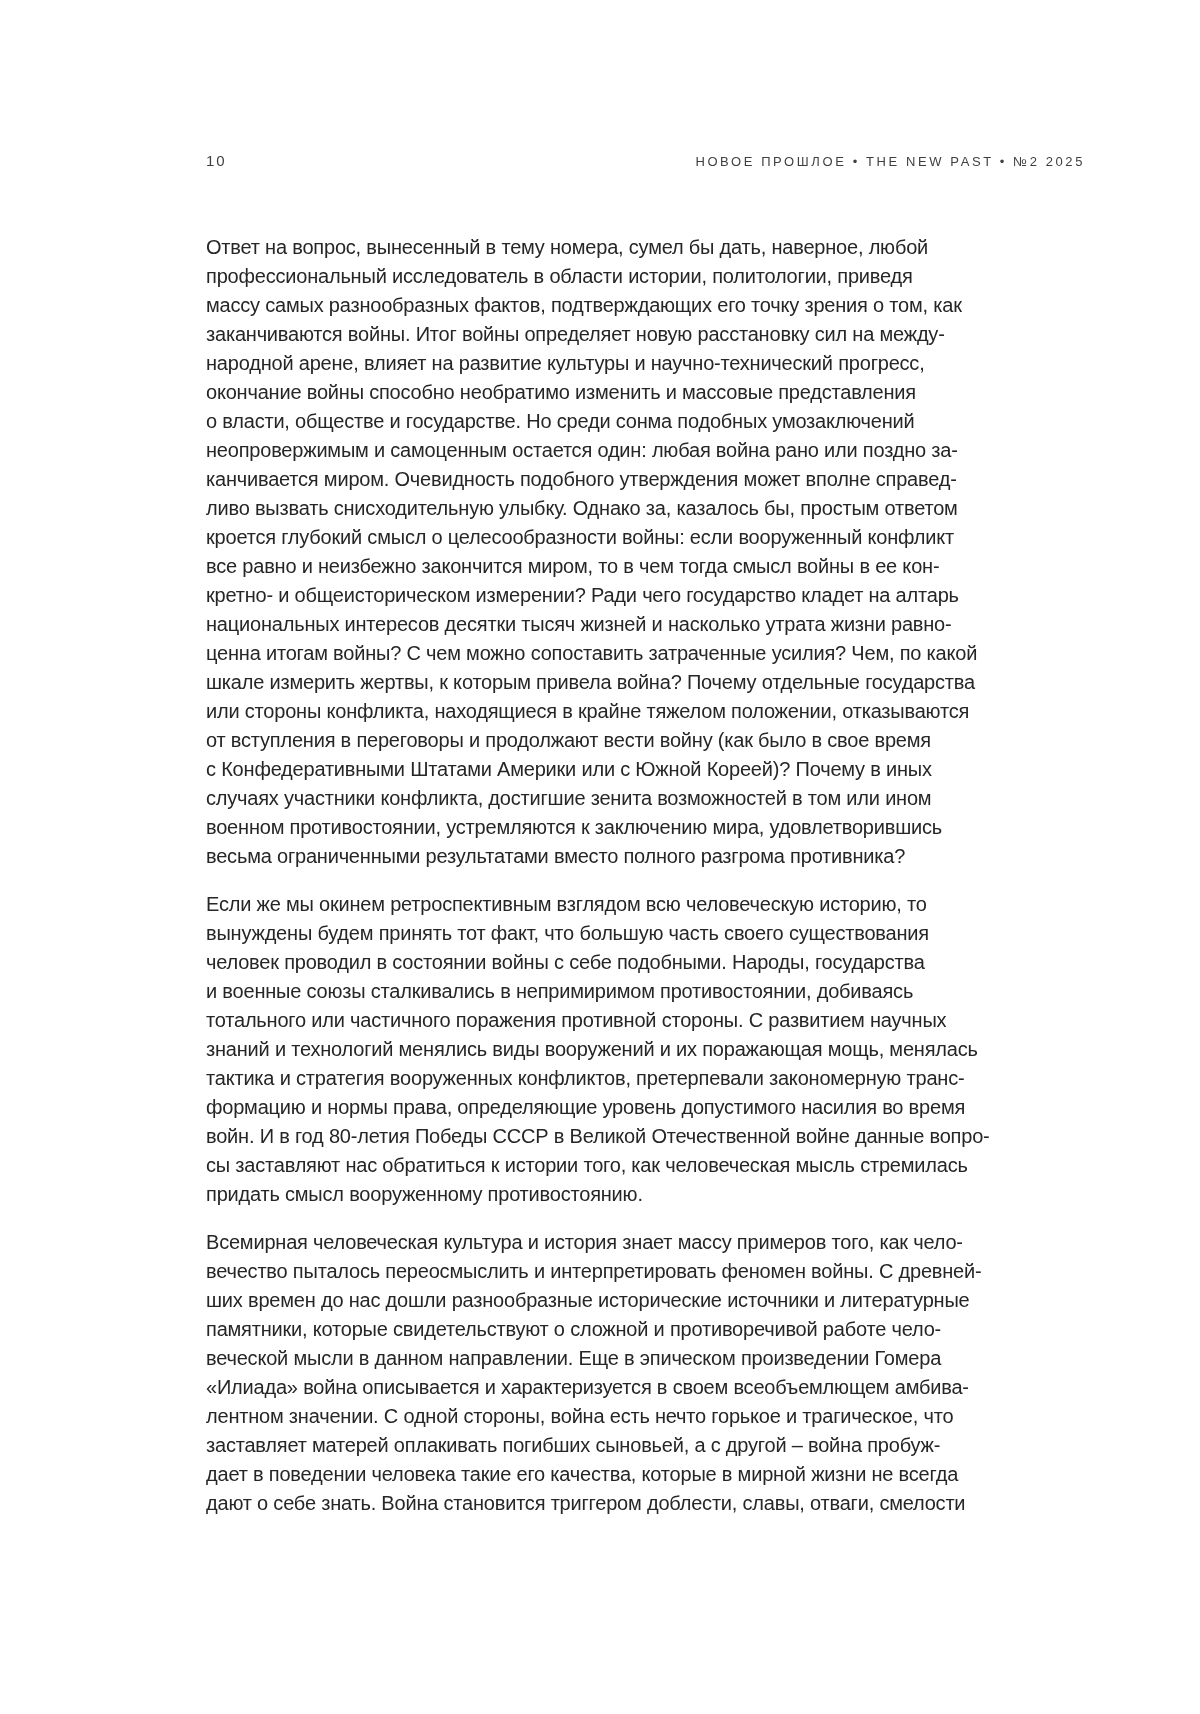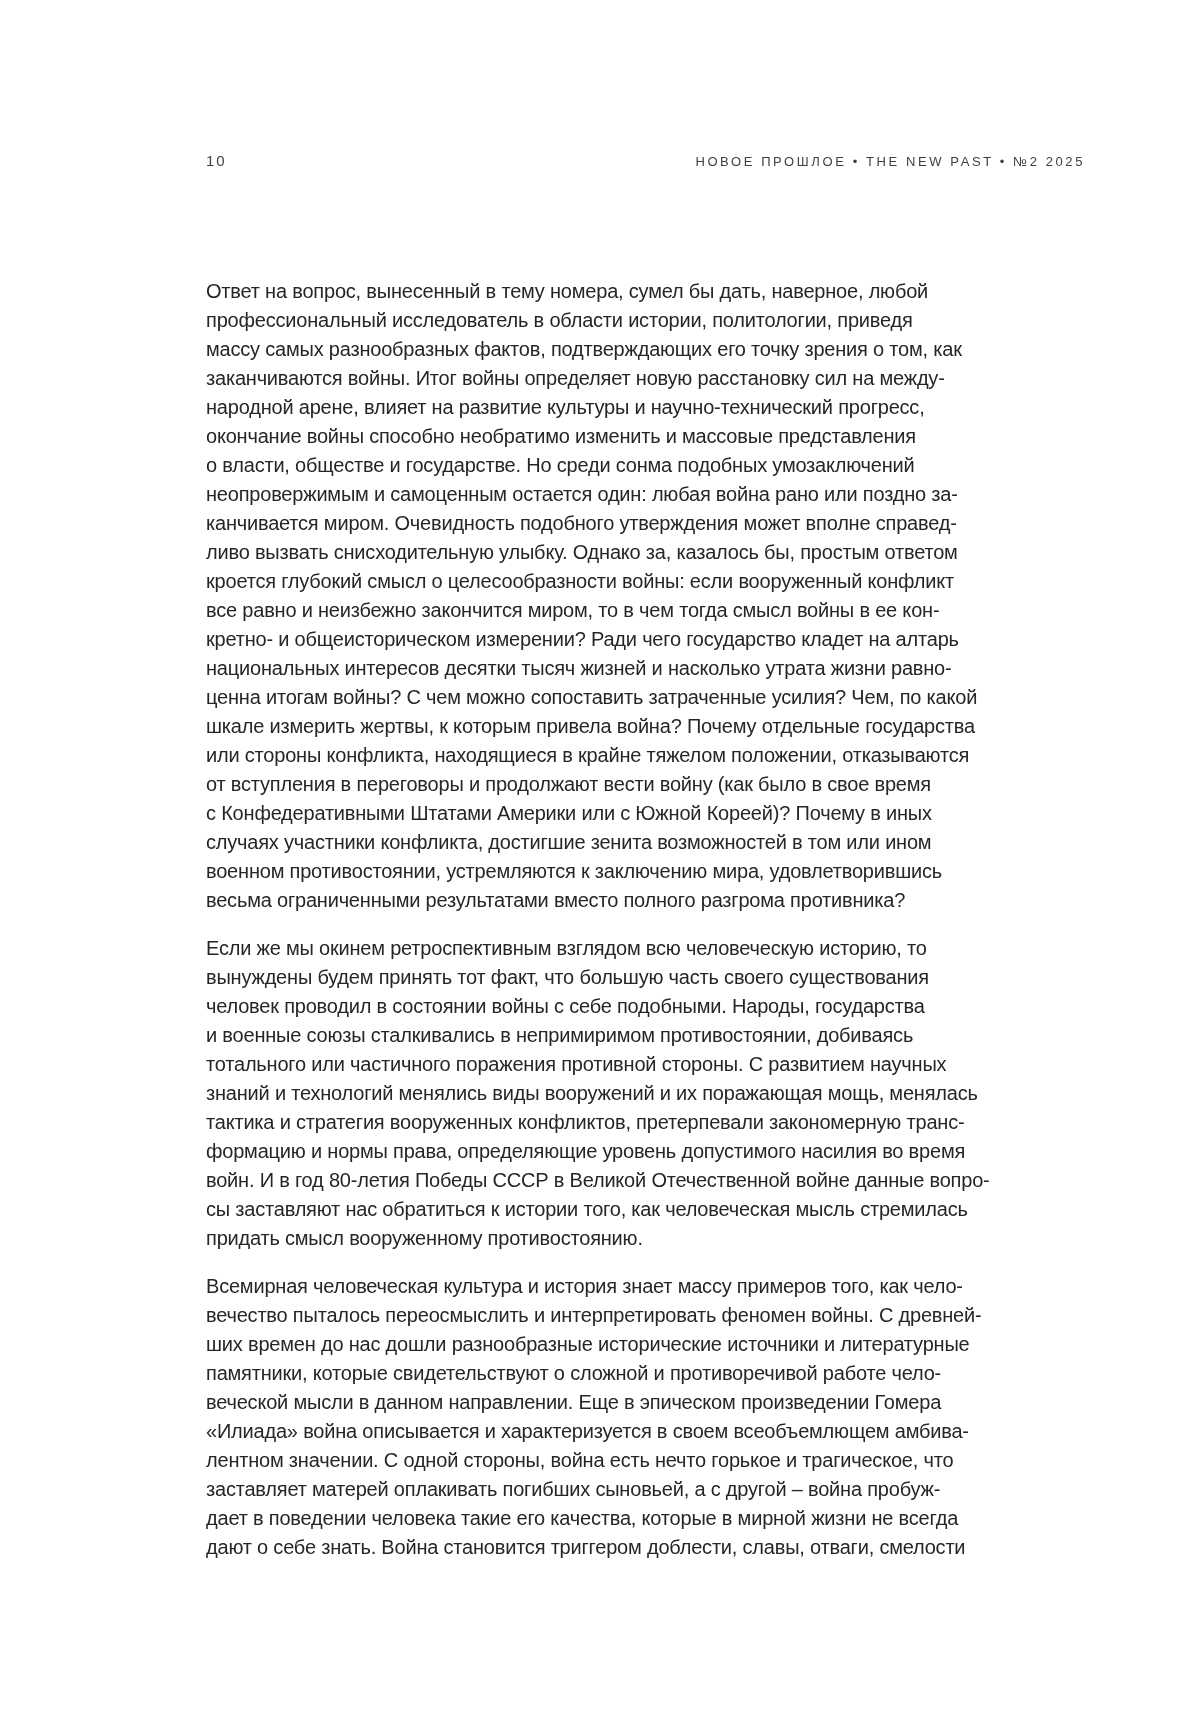--- a/index.html
+++ b/index.html
@@ -35,21 +35,20 @@
     font-size: 13px;
     letter-spacing: 2.6px;
     font-weight: 400;
     white-space: nowrap;
   }
   .article-body {
     position: absolute;
     left: 206px;
     top: 233px;
     width: 845px;
-    margin-top: 44px;
   }
   .para {
     margin: 0 0 19px 0;
     font-size: 20px;
     line-height: 29px;
     letter-spacing: -0.2px;
     white-space: pre-line;
     color: #262626;
     font-weight: 400;
   }

